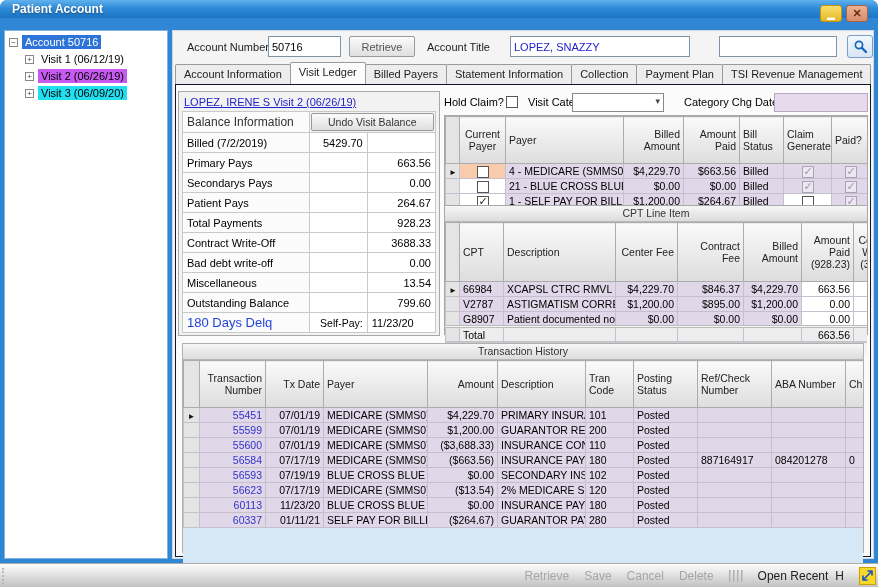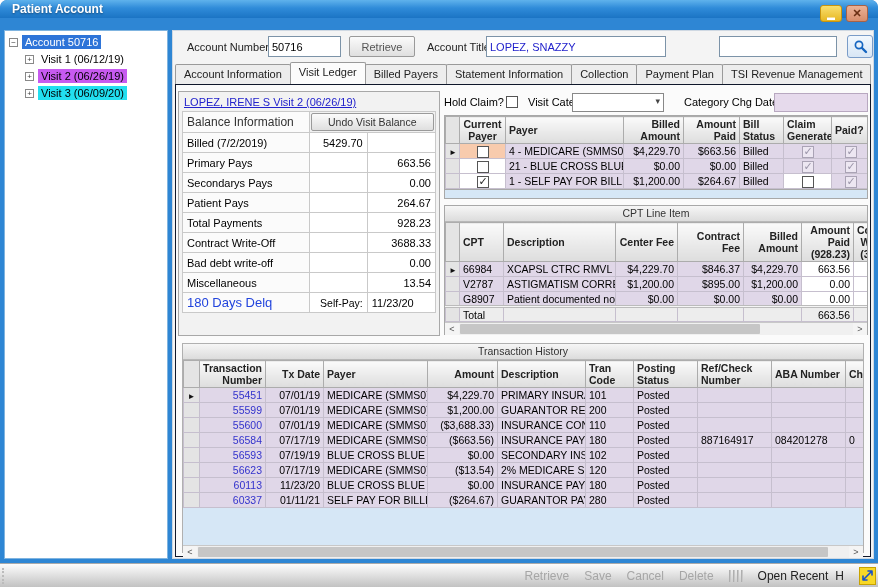--- a/index.html
+++ b/index.html
@@ -57,21 +57,21 @@
   .bal-table .valc { width:68px; text-align:right; }
   .bal-head td { background:#F1F1F1; }
   .bal-title { font-size:12px; color:#333; }
   .undo-btn { width:100%; height:18px; font-size:10.5px; color:#333; }
   .delq { color:#2244DD; font-size:13px; }
   .selfpay { text-align:right; font-size:10.5px; }
 
   
   .gridwrap { overflow:hidden; background:#fff; border:1px solid #A8A8A8; }
   table.grid { border-collapse:collapse; table-layout:fixed; font-size:10.5px; }
-  table.grid th { background:linear-gradient(#FAFAFA,#DDDDDD); border:1px solid #ACACAC; font-weight:bold; color:#222; padding:1px 3px; line-height:1.15; overflow:hidden; }
+  table.grid th { background:linear-gradient(#FAFAFA,#DDDDDD); border:1px solid #ACACAC; font-weight:normal; color:#222; padding:11px 3px; line-height:1.15; overflow:hidden; }
   table.grid td { border:1px solid #C6BFCE; padding:0 3px; white-space:nowrap; overflow:hidden; height:15px; background:#E0D7E8; }
   td.selc, th.selc { background:#E4E4E4 !important; border-color:#ACACAC; padding:0; text-align:center; }
   td.selc span { font-size:8px; color:#111; }
   .r { text-align:right; } .l { text-align:left; } .c { text-align:center; }
   .white-cell { background:#fff !important; }
   .peach { background:#F8CBAD !important; }
 
   .cbx { width:12px; height:12px; border:1px solid #555; background:#fff; display:inline-block; position:relative; vertical-align:middle; }
   .cbx.checked::after { content:"✓"; position:absolute; left:1px; top:-2px; font-size:11px; color:#222; }
   .cbx.gray { border-color:#AAA3B5; background:#EDE7F2; }
@@ -152,21 +152,21 @@
       </div>
     </div>
 
     <div class="main-panel">
 
       <div class="acct-row">
         <span class="lbl" style="left:14px;">Account Number</span>
         <input class="tb" style="left: 95px; width: 73px;" value="50716">
         <button class="btn retrieve-btn">Retrieve</button>
         <span class="lbl" style="left:254px;">Account Title</span>
-        <input class="tb blue-text" style="left: 313px; width: 180px;" value="LOPEZ, SNAZZY">
+        <input class="tb blue-text" style="left: 337px; width: 180px;" value="LOPEZ, SNAZZY">
         <input class="tb" style="left: 546px; width: 118px;" value="">
         <div class="search-btn">
           <svg width="15" height="15" viewBox="0 0 15 15">
             <circle cx="6" cy="6" r="3.6" fill="none" stroke="#1565C0" stroke-width="1.7"></circle>
             <line x1="9" y1="9" x2="13" y2="13" stroke="#1565C0" stroke-width="2.4" stroke-linecap="round"></line>
           </svg>
         </div>
       </div>
 
       <div class="tabs">
@@ -221,20 +221,25 @@
                 </tr>
             <tr>
                   <td class="lblc">Bad debt write-off</td>
                   <td class="midc"></td>
                   <td class="valc">0.00</td>
                 </tr>
             <tr>
                   <td class="lblc">Miscellaneous</td>
                   <td class="midc"></td>
                   <td class="valc">13.54</td>
+                </tr>
+            <tr>
+                  <td class="lblc">Outstanding Balance</td>
+                  <td class="midc"></td>
+                  <td class="valc">799.60</td>
                 </tr>
             <tr>
               <td class="lblc delq">180 Days Delq</td>
               <td class="midc selfpay">Self-Pay:</td>
               <td class="valc" style="text-align:left;">11/23/20</td>
             </tr>
           </tbody>
             </table>
         </div>
 

